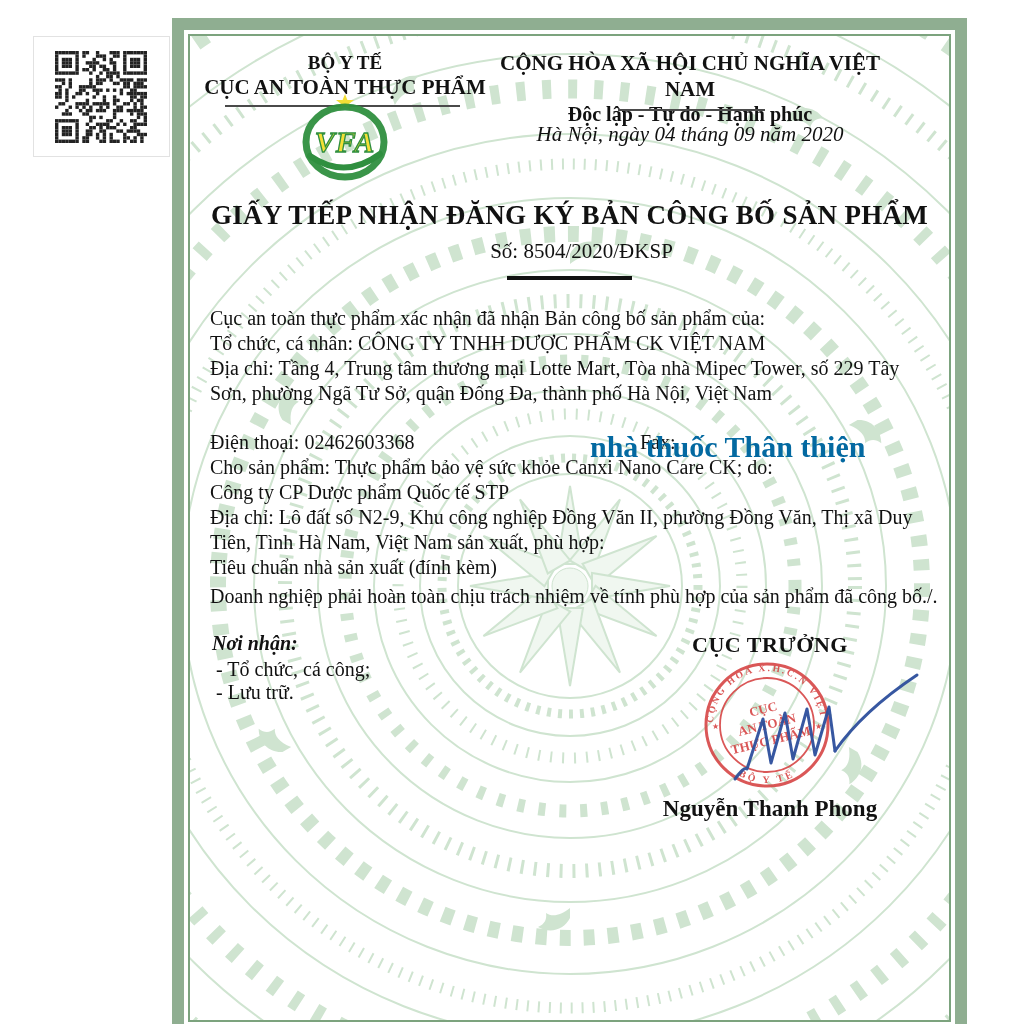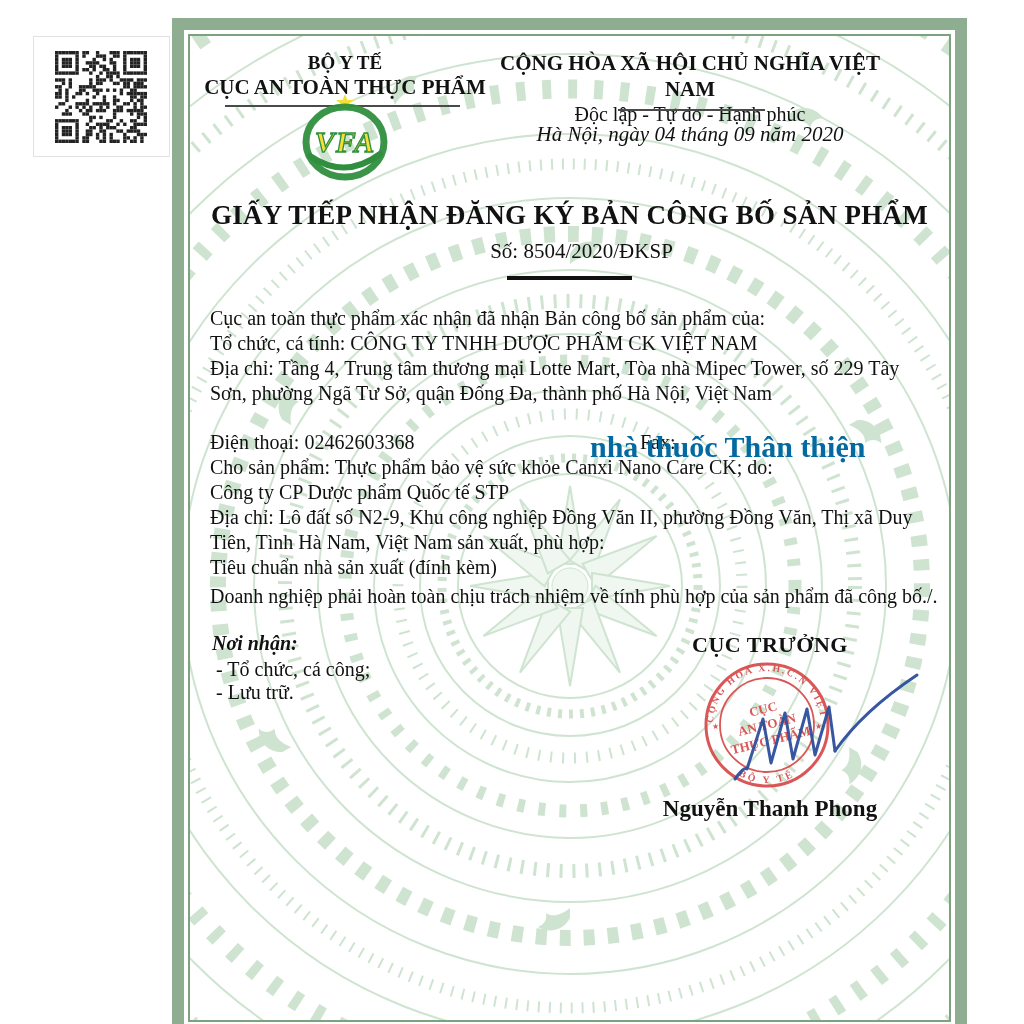--- a/index.html
+++ b/index.html
@@ -12,21 +12,21 @@
   .cert-inner{position:absolute;inset:4px;border:2px solid #7ca37e;overflow:hidden;background:#fff;}
   .pattern{position:absolute;inset:0;width:100%;height:100%;}
   
   .hdr-left{position:absolute;left:5px;top:14px;width:300px;text-align:center;line-height:25px;}
   .hdr-left .l1{font-size:19px;font-weight:bold;}
   .hdr-left .l2{font-size:21px;font-weight:bold;}
   .hdr-left-line{position:absolute;left:35px;top:69px;width:235px;height:2px;background:#4a4a4a;}
   .vfa{position:absolute;left:100px;top:56px;width:110px;height:94px;}
   .hdr-right{position:absolute;left:290px;top:14px;width:420px;text-align:center;}
   .hdr-right .l1{font-size:21px;font-weight:bold;line-height:26px;}
-  .hdr-right .l2{font-size:20px;font-weight:normal;line-height:25px;}
+  .hdr-right .l2{font-size:20px;font-weight:bold;line-height:25px;}
   .hdr-right-line{position:absolute;left:428px;top:73px;width:147px;height:2px;background:#4a4a4a;}
   .date-line{position:absolute;left:290px;top:86px;width:420px;text-align:center;font-style:italic;font-size:21px;}
   
   .title-block{position:absolute;left:0;top:164px;width:100%;text-align:center;}
   .title-main{font-size:27px;font-weight:bold;letter-spacing:.3px;white-space:nowrap;}
   .title-no{font-size:21px;margin-top:8px;padding-left:24px;}
   .title-rule{width:125px;height:4px;background:#111;margin:12px auto 0 auto;}
   
   .body-block{position:absolute;left:20px;top:270px;width:726px;font-size:20px;}
   .body-block .bl{line-height:25px;white-space:nowrap;}
@@ -488,21 +488,21 @@
       <div class="date-line">Hà Nội, ngày 04 tháng 09 năm 2020</div>
 
       <div class="title-block">
         <div class="title-main">GIẤY TIẾP NHẬN ĐĂNG KÝ BẢN CÔNG BỐ SẢN PHẨM</div>
         <div class="title-no">Số: 8504/2020/ĐKSP</div>
         <div class="title-rule"></div>
       </div>
 
       <div class="body-block">
         <div class="bl">Cục an toàn thực phẩm xác nhận đã nhận Bản công bố sản phẩm của:</div>
-        <div class="bl">Tổ chức, cá tính: CÔNG TY TNHH DƯỢC PHẨM CK VIỆT NAM</div>
+        <div class="bl">Tổ chức, cá nhân: CÔNG TY TNHH DƯỢC PHẨM CK VIỆT NAM</div>
         <div class="bl">Địa chỉ: Tầng 4, Trung tâm thương mại Lotte Mart, Tòa nhà Mipec Tower, số 229 Tây</div>
         <div class="bl">Sơn, phường Ngã Tư Sở, quận Đống Đa, thành phố Hà Nội, Việt Nam</div>
         <div class="bl phone-row">
           <span>Điện thoại: 02462603368</span>
           <span class="fax">Fax:</span>
         </div>
         <div class="bl">Cho sản phẩm: Thực phẩm bảo vệ sức khỏe Canxi Nano Care CK; do:</div>
         <div class="bl">Công ty CP Dược phẩm Quốc tế STP</div>
         <div class="bl">Địa chỉ: Lô đất số N2-9, Khu công nghiệp Đồng Văn II, phường Đồng Văn, Thị xã Duy</div>
         <div class="bl">Tiên, Tình Hà Nam, Việt Nam sản xuất, phù hợp:</div>

